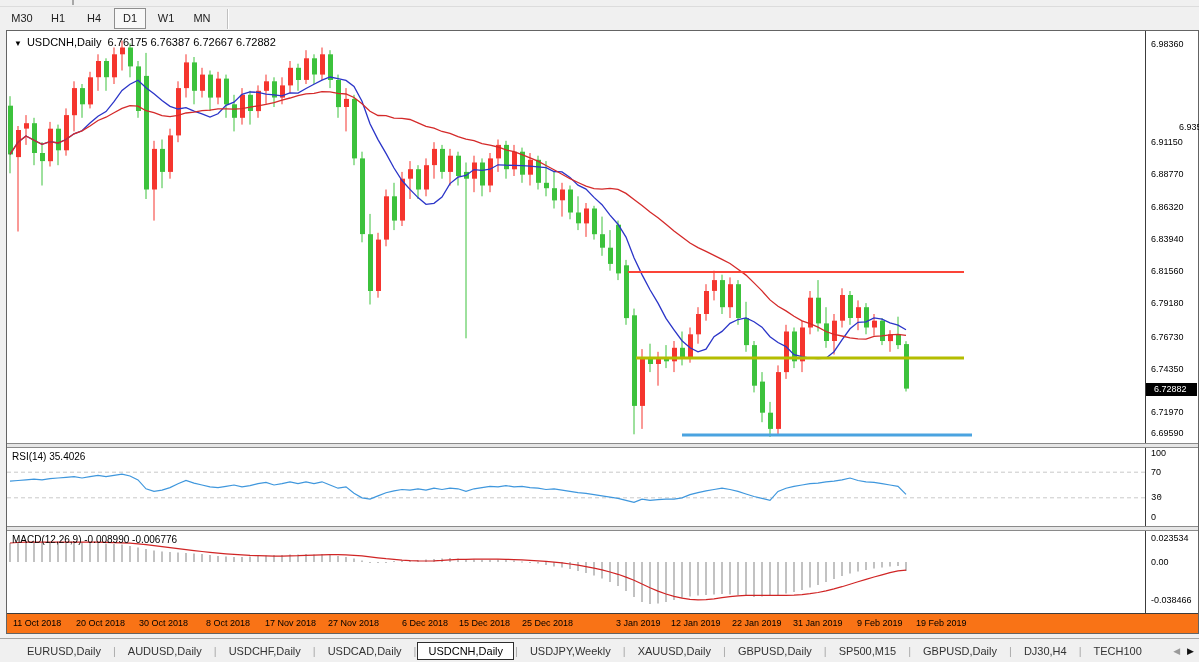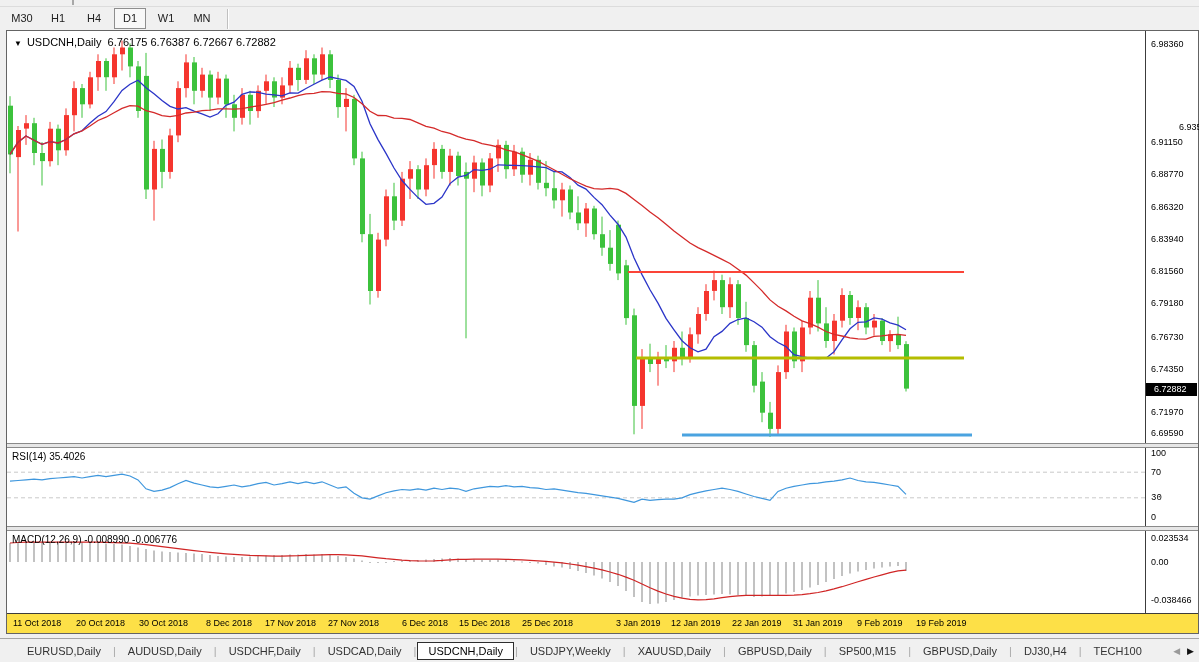--- a/index.html
+++ b/index.html
@@ -13,21 +13,21 @@
   .window{position:relative;margin-left:6px;width:1191px;border:1px solid #646464;background:#fff}
   .prow{display:flex}
   .pane{position:relative;border-right:1px solid #3c3c3c;background:#fff}
   .pane svg{display:block}
   .axis{position:relative;width:52px;background:#fff;font-size:9px;color:#000}
   .axis .tick{position:absolute;left:5px;height:10px;line-height:10px;white-space:nowrap}
   .splitter{height:3px;background:#e6e6e6;border-top:1px solid #8a8a8a;border-bottom:1px solid #8a8a8a}
   .ctitle{position:absolute;left:7px;top:5px;font-size:11px;color:#000;white-space:nowrap}
   .ctitle .caret{font-size:8px;margin-right:5px}
   .ind-label{position:absolute;left:5px;top:3px;font-size:10px;color:#000;white-space:nowrap}
-  .dates{position:relative;height:19px;border-top:1px solid #3c3c3c;background:#fde047;font-size:9px;color:#000}
+  .dates{position:relative;height:19px;border-top:1px solid #3c3c3c;background:#f97316;font-size:9px;color:#000}
   .dates .dlab{position:absolute;top:4px;white-space:nowrap}
   .curprice{position:absolute;left:0;width:51px;height:13px;background:#000;color:#fff;font-size:9px;line-height:13px;padding-left:8px;box-sizing:border-box}
   .tabbar{display:flex;align-items:center;height:24px;margin-top:4px;border-top:1px solid #a5a5a5;border-bottom:1px solid #8d8d8d;background:#f0f0f0;padding-left:16px;position:relative;font-size:11px;color:#333}
   .tab{padding:3px 11px;white-space:nowrap;cursor:default}
   .tab.active{background:#fff;border:1px solid #2e2e2e;padding:2px 10px;color:#000}
   .tsep{color:#a8a8a8;padding:0 1px}
   .scrollarrows{position:absolute;right:5px;top:6px;display:flex;gap:7px;font-size:9px;line-height:12px}
   .arrow-left{color:#9a9a9a}
   .arrow-right{color:#111}
 </style>
@@ -456,21 +456,21 @@
         <div class="tick" style="top: 2px;">0.023534</div>
         <div class="tick" style="top: 26px;">0.00</div>
         <div class="tick" style="top: 64px;">-0.038466</div>
       </div>
   </div>
 
   <div class="dates" id="dates">
       <div class="dlab" style="left: 6px;">11 Oct 2018</div>
       <div class="dlab" style="left: 69px;">20 Oct 2018</div>
       <div class="dlab" style="left: 132px;">30 Oct 2018</div>
-      <div class="dlab" style="left: 199px;">8 Dec 2018</div>
+      <div class="dlab" style="left: 199px;">8 Oct 2018</div>
       <div class="dlab" style="left: 258px;">17 Nov 2018</div>
       <div class="dlab" style="left: 321px;">27 Nov 2018</div>
       <div class="dlab" style="left: 395px;">6 Dec 2018</div>
       <div class="dlab" style="left: 452px;">15 Dec 2018</div>
       <div class="dlab" style="left: 515px;">25 Dec 2018</div>
       <div class="dlab" style="left: 609px;">3 Jan 2019</div>
       <div class="dlab" style="left: 664px;">12 Jan 2019</div>
       <div class="dlab" style="left: 725px;">22 Jan 2019</div>
       <div class="dlab" style="left: 786px;">31 Jan 2019</div>
       <div class="dlab" style="left: 850px;">9 Feb 2019</div>

